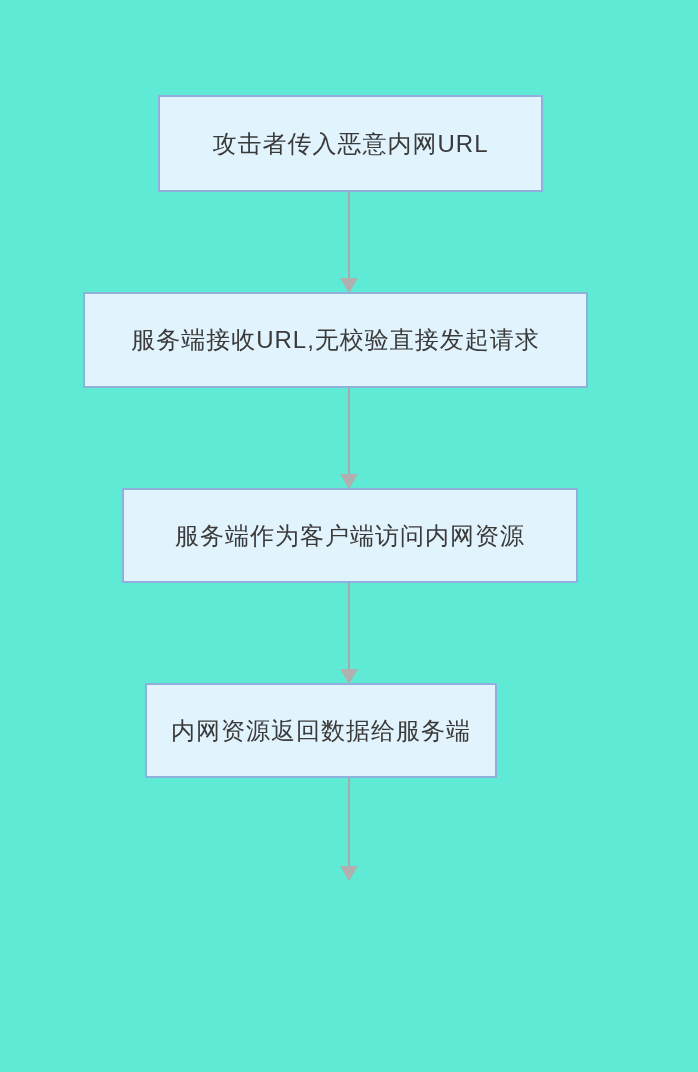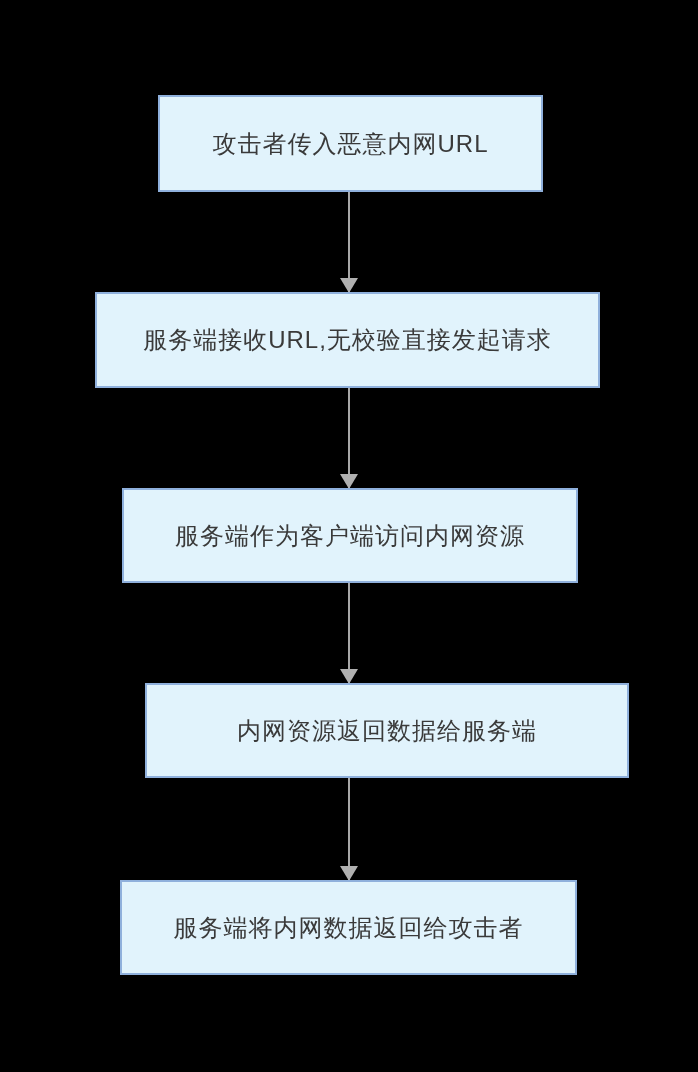--- a/index.html
+++ b/index.html
@@ -4,21 +4,21 @@
 <style>
   html, body {
     margin: 0;
     padding: 0;
     background: #ffffff;
   }
   .canvas {
     position: relative;
     width: 698px;
     height: 1072px;
-    background: #000000;
+    background: #5eead4;
     font-family: "Liberation Sans", "DejaVu Sans", sans-serif;
     overflow: hidden;
   }
   .node {
     position: absolute;
     box-sizing: border-box;
     background: #e1f3fc;
     border: 2px solid #8fb0dc;
     display: flex;
     align-items: center;
@@ -26,23 +26,23 @@
     text-align: center;
   }
   .node-label {
     color: #3a3a3a;
     font-size: 24px;
     letter-spacing: 1px;
     line-height: 1.3;
     white-space: nowrap;
   }
   .node-1 { left: 158px; top:  95px; width: 385px; height: 97px; }
-  .node-2 { left:  95px; top: 292px; width: 505px; height: 96px; }
+  .node-2 { left:  83px; top: 292px; width: 505px; height: 96px; }
   .node-3 { left: 122px; top: 488px; width: 456px; height: 95px; text-align: right; }
-  .node-4 { left: 145px; top: 683px; width: 484px; height: 95px; }
+  .node-4 { left: 145px; top: 683px; width: 352px; height: 95px; }
   .node-5 { left: 120px; top: 880px; width: 457px; height: 95px; }
 
   .arrow {
     position: absolute;
     left: 348px;
     width: 2px;
     background: #a8a8a8;
   }
   .arrow::after {
     content: '';
@@ -82,17 +82,14 @@
   </div>
 
   <div class="arrow arrow-3"></div>
 
   <div class="node node-4">
     <span class="node-label">内网资源返回数据给服务端</span>
   </div>
 
   <div class="arrow arrow-4"></div>
 
-  <div class="node node-5">
-    <span class="node-label">服务端将内网数据返回给攻击者</span>
-  </div>
 
 </div>
 
 </body></html>

